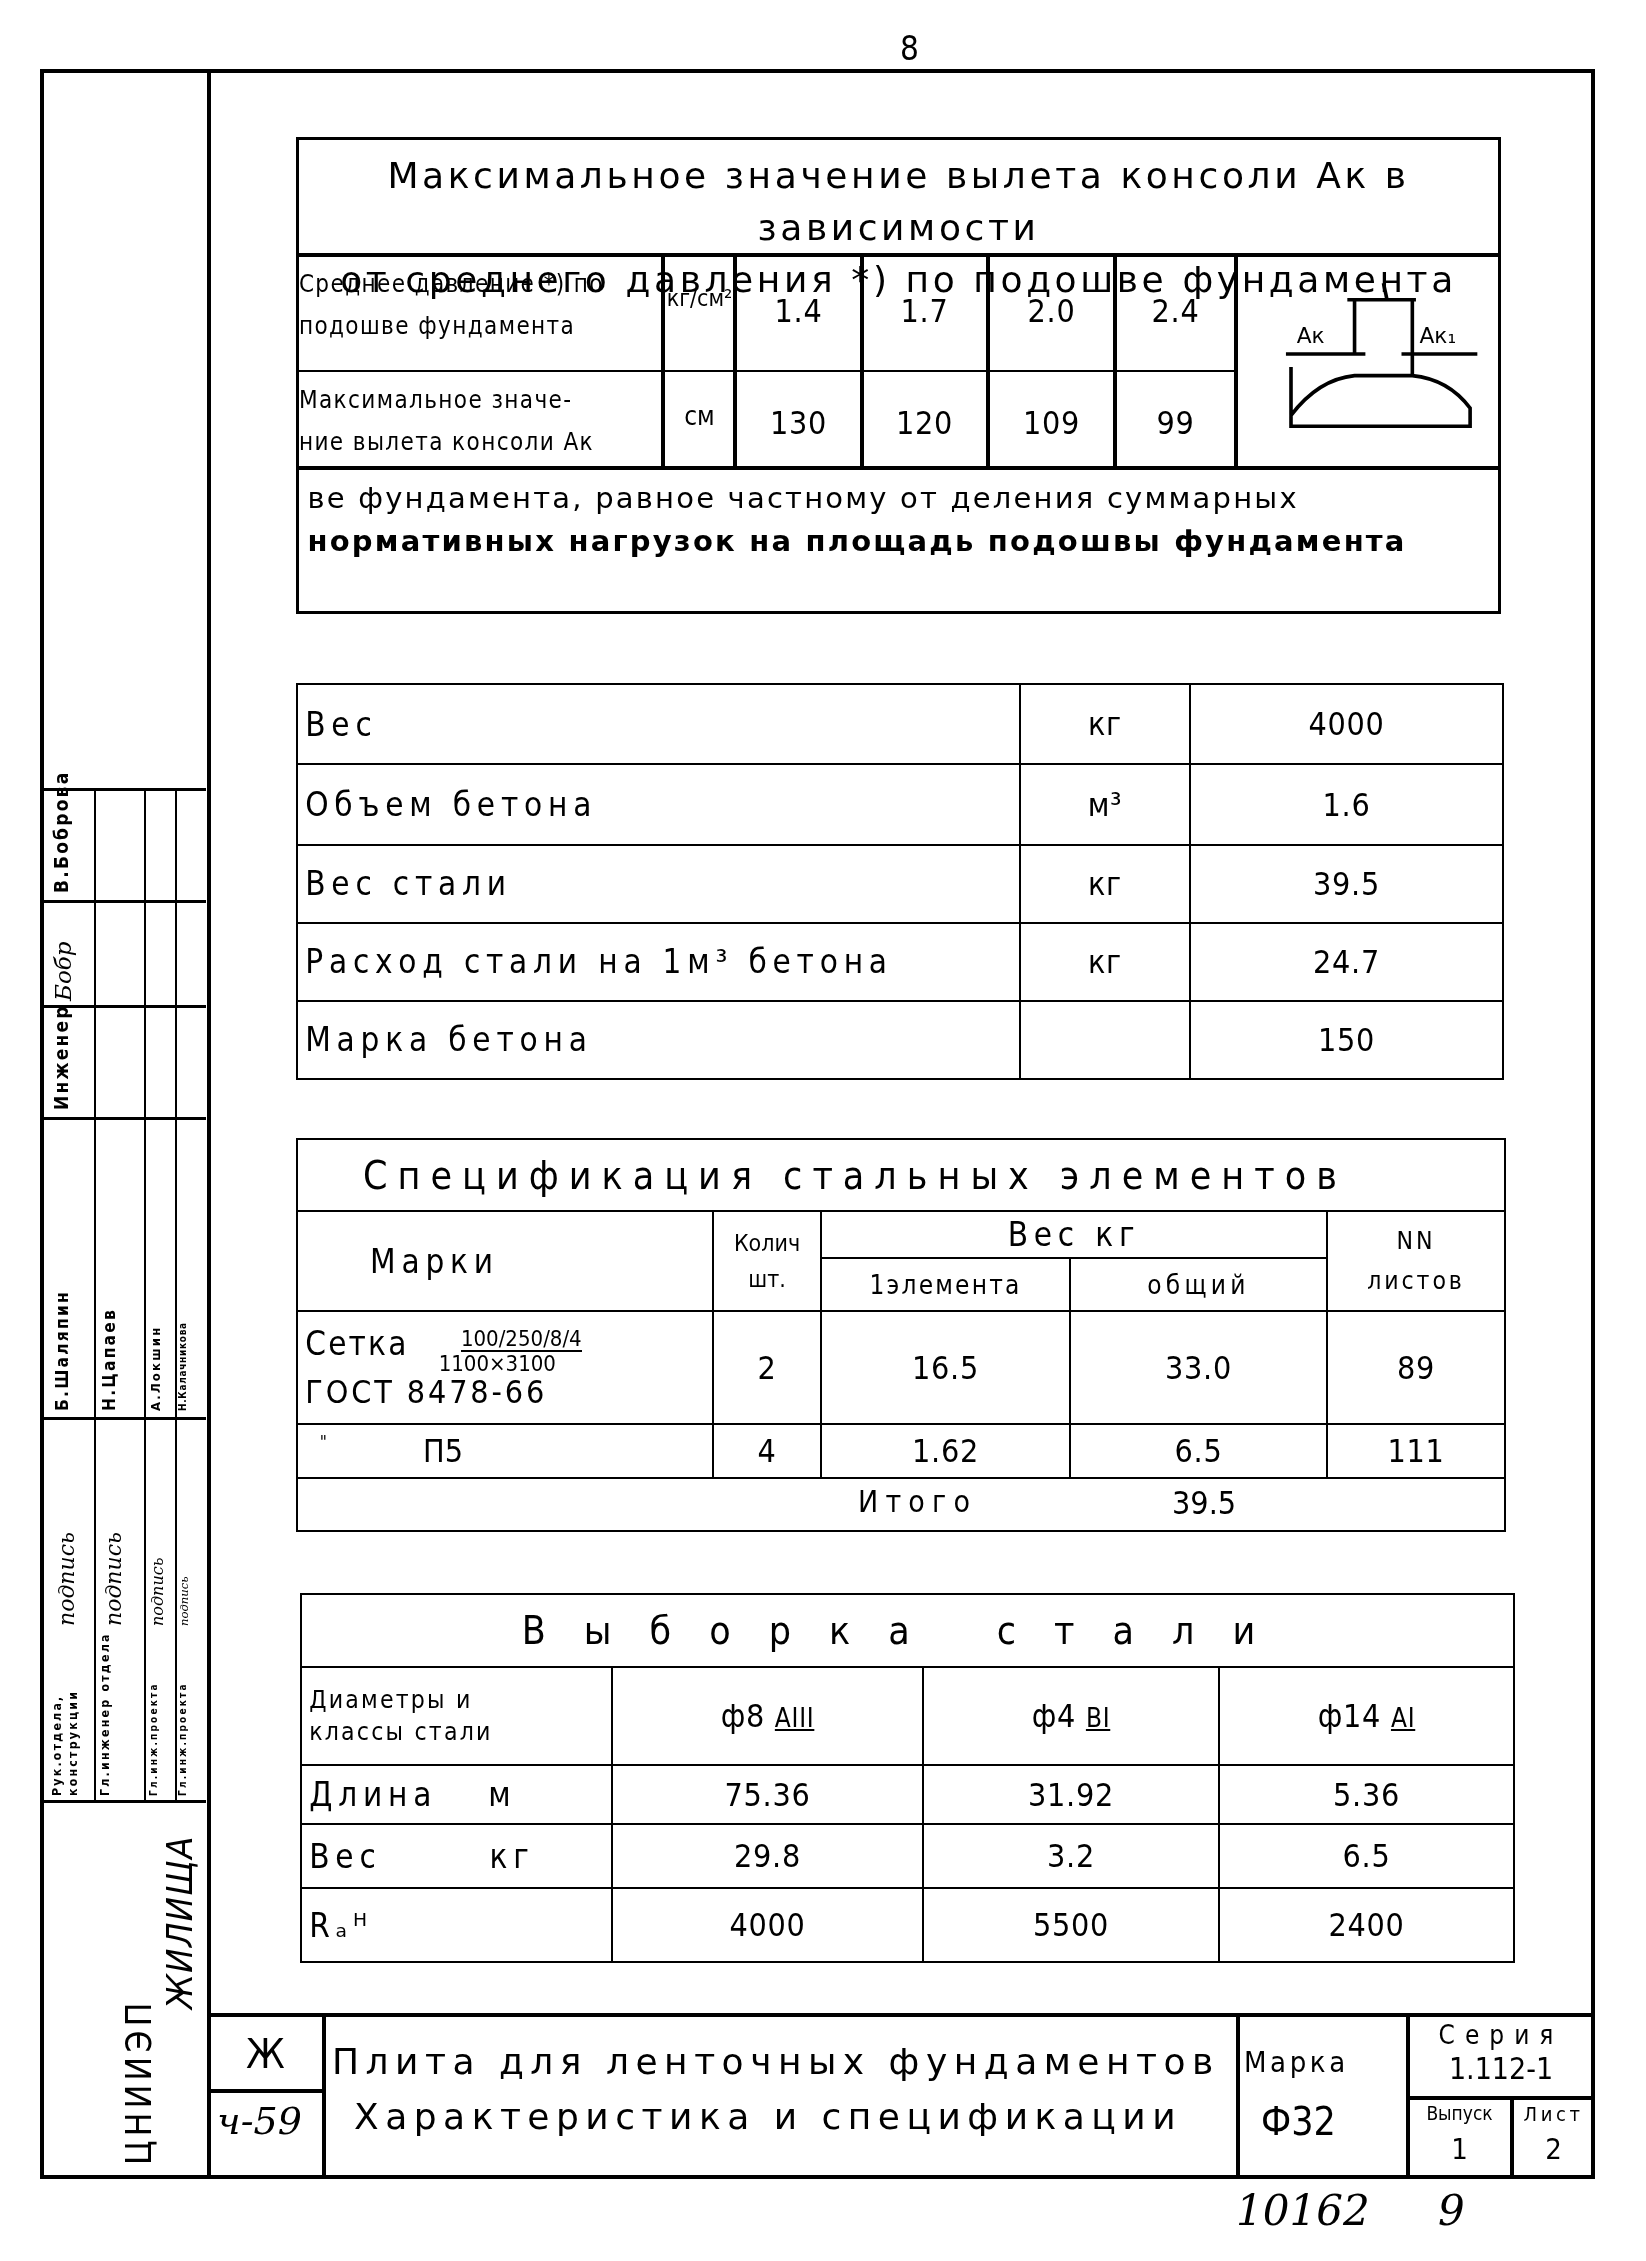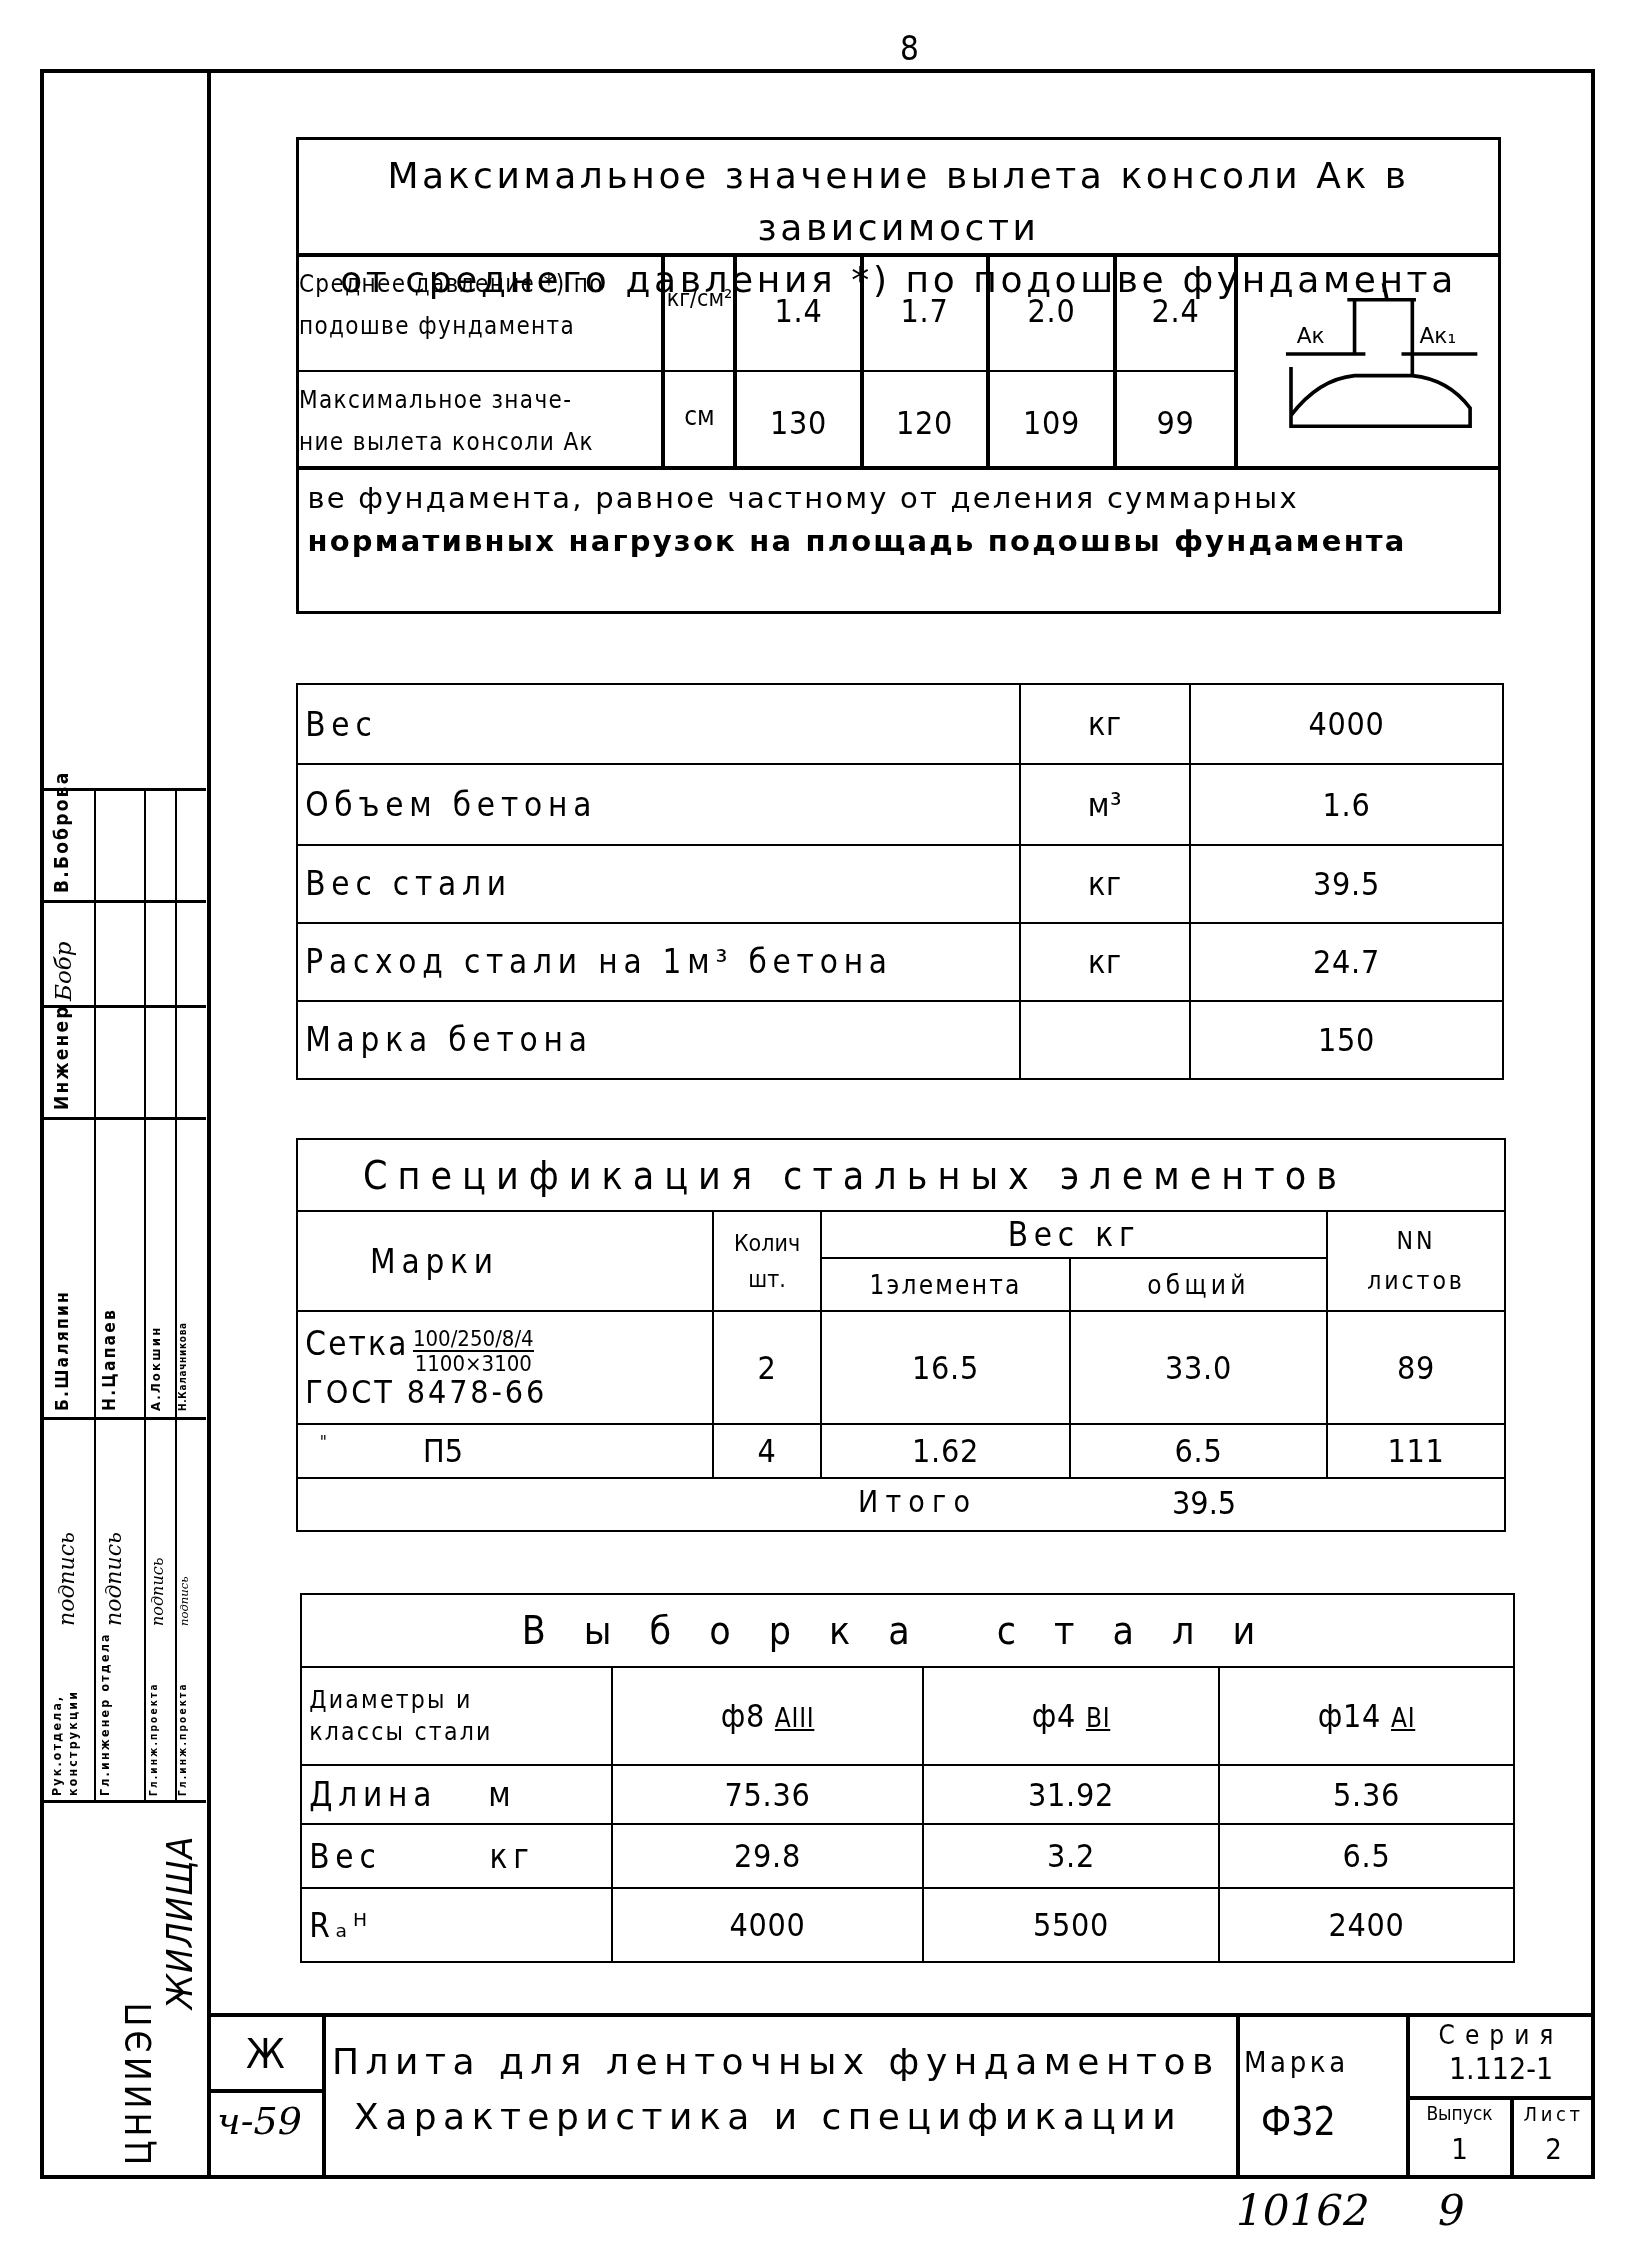--- a/index.html
+++ b/index.html
@@ -11,21 +11,21 @@
   .hline { position:absolute; height:3.6px; background:#000; }
   table.grid { position:absolute; border-collapse:collapse; table-layout:fixed; }
   table.grid td { border:2.9px solid #000; padding:0 7.2px; vertical-align:middle; overflow:hidden; }
   .hand { font-family:"DejaVu Sans","Liberation Sans", sans-serif; letter-spacing:4.3px; }
   .c { text-align:center; }
   .title-cell { font-size:39px; letter-spacing:10px; text-align:center; }
   .lbl { font-size:33px; letter-spacing:5.8px; }
   .val { font-size:32px; text-align:center; letter-spacing:0.7px; }
   .small { font-size:24.6px; letter-spacing:1.4px; line-height:1.25; }
   .frac { display:inline-block; vertical-align:middle; text-align:center; font-size:22px; line-height:1.05; letter-spacing:0; margin-left:4.3px; }
-  .frac .num { border-bottom:2.2px solid #000; display:block; }
+  .frac .num { border-bottom:2.2px solid #000; display:block;margin-left:48px; }
   .rot { position:absolute; transform-origin:left top; transform:rotate(-90deg); white-space:nowrap; }
   .stamp-text { font-size:19px; font-weight:bold; letter-spacing:2.2px; }
   .sig { font-family:"DejaVu Serif", serif; font-style:italic; font-size:24.6px; }
 </style>
 </head>
 <body>
 
 <div class="abs" style="left:900px;top:29px;font-size:33px;">8</div>
 
 <div class="abs frame" style="left:40px;top:69px;width:1555px;height:2110px;border-width:4.3px;"></div>

